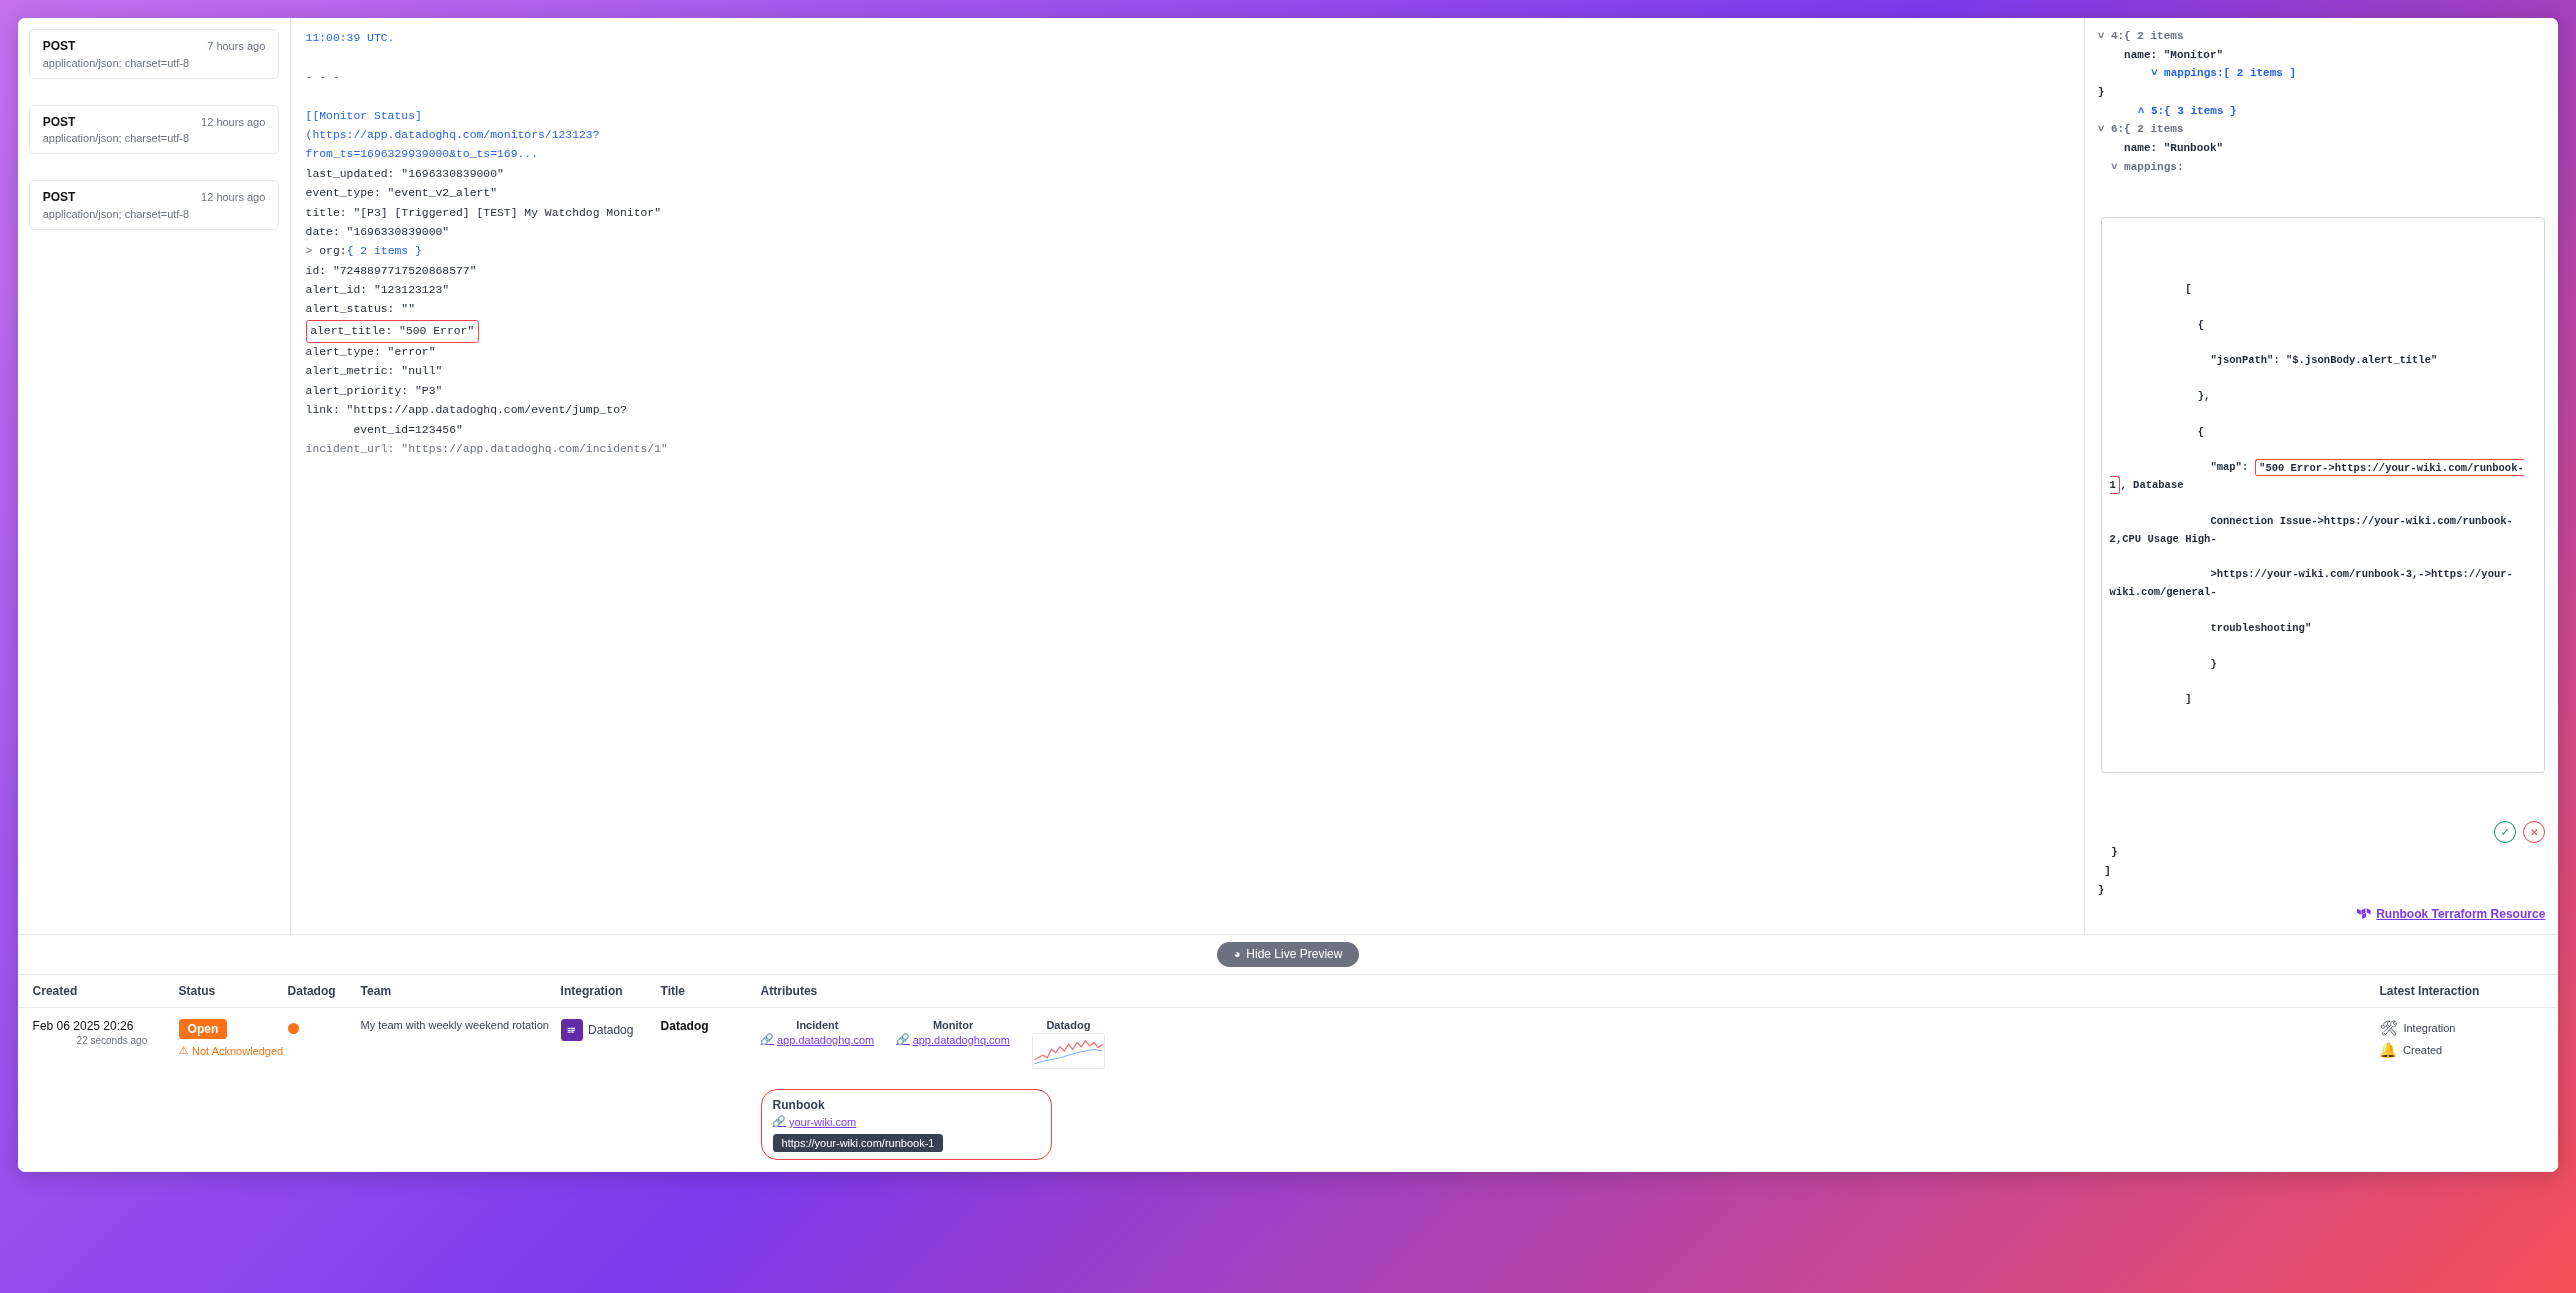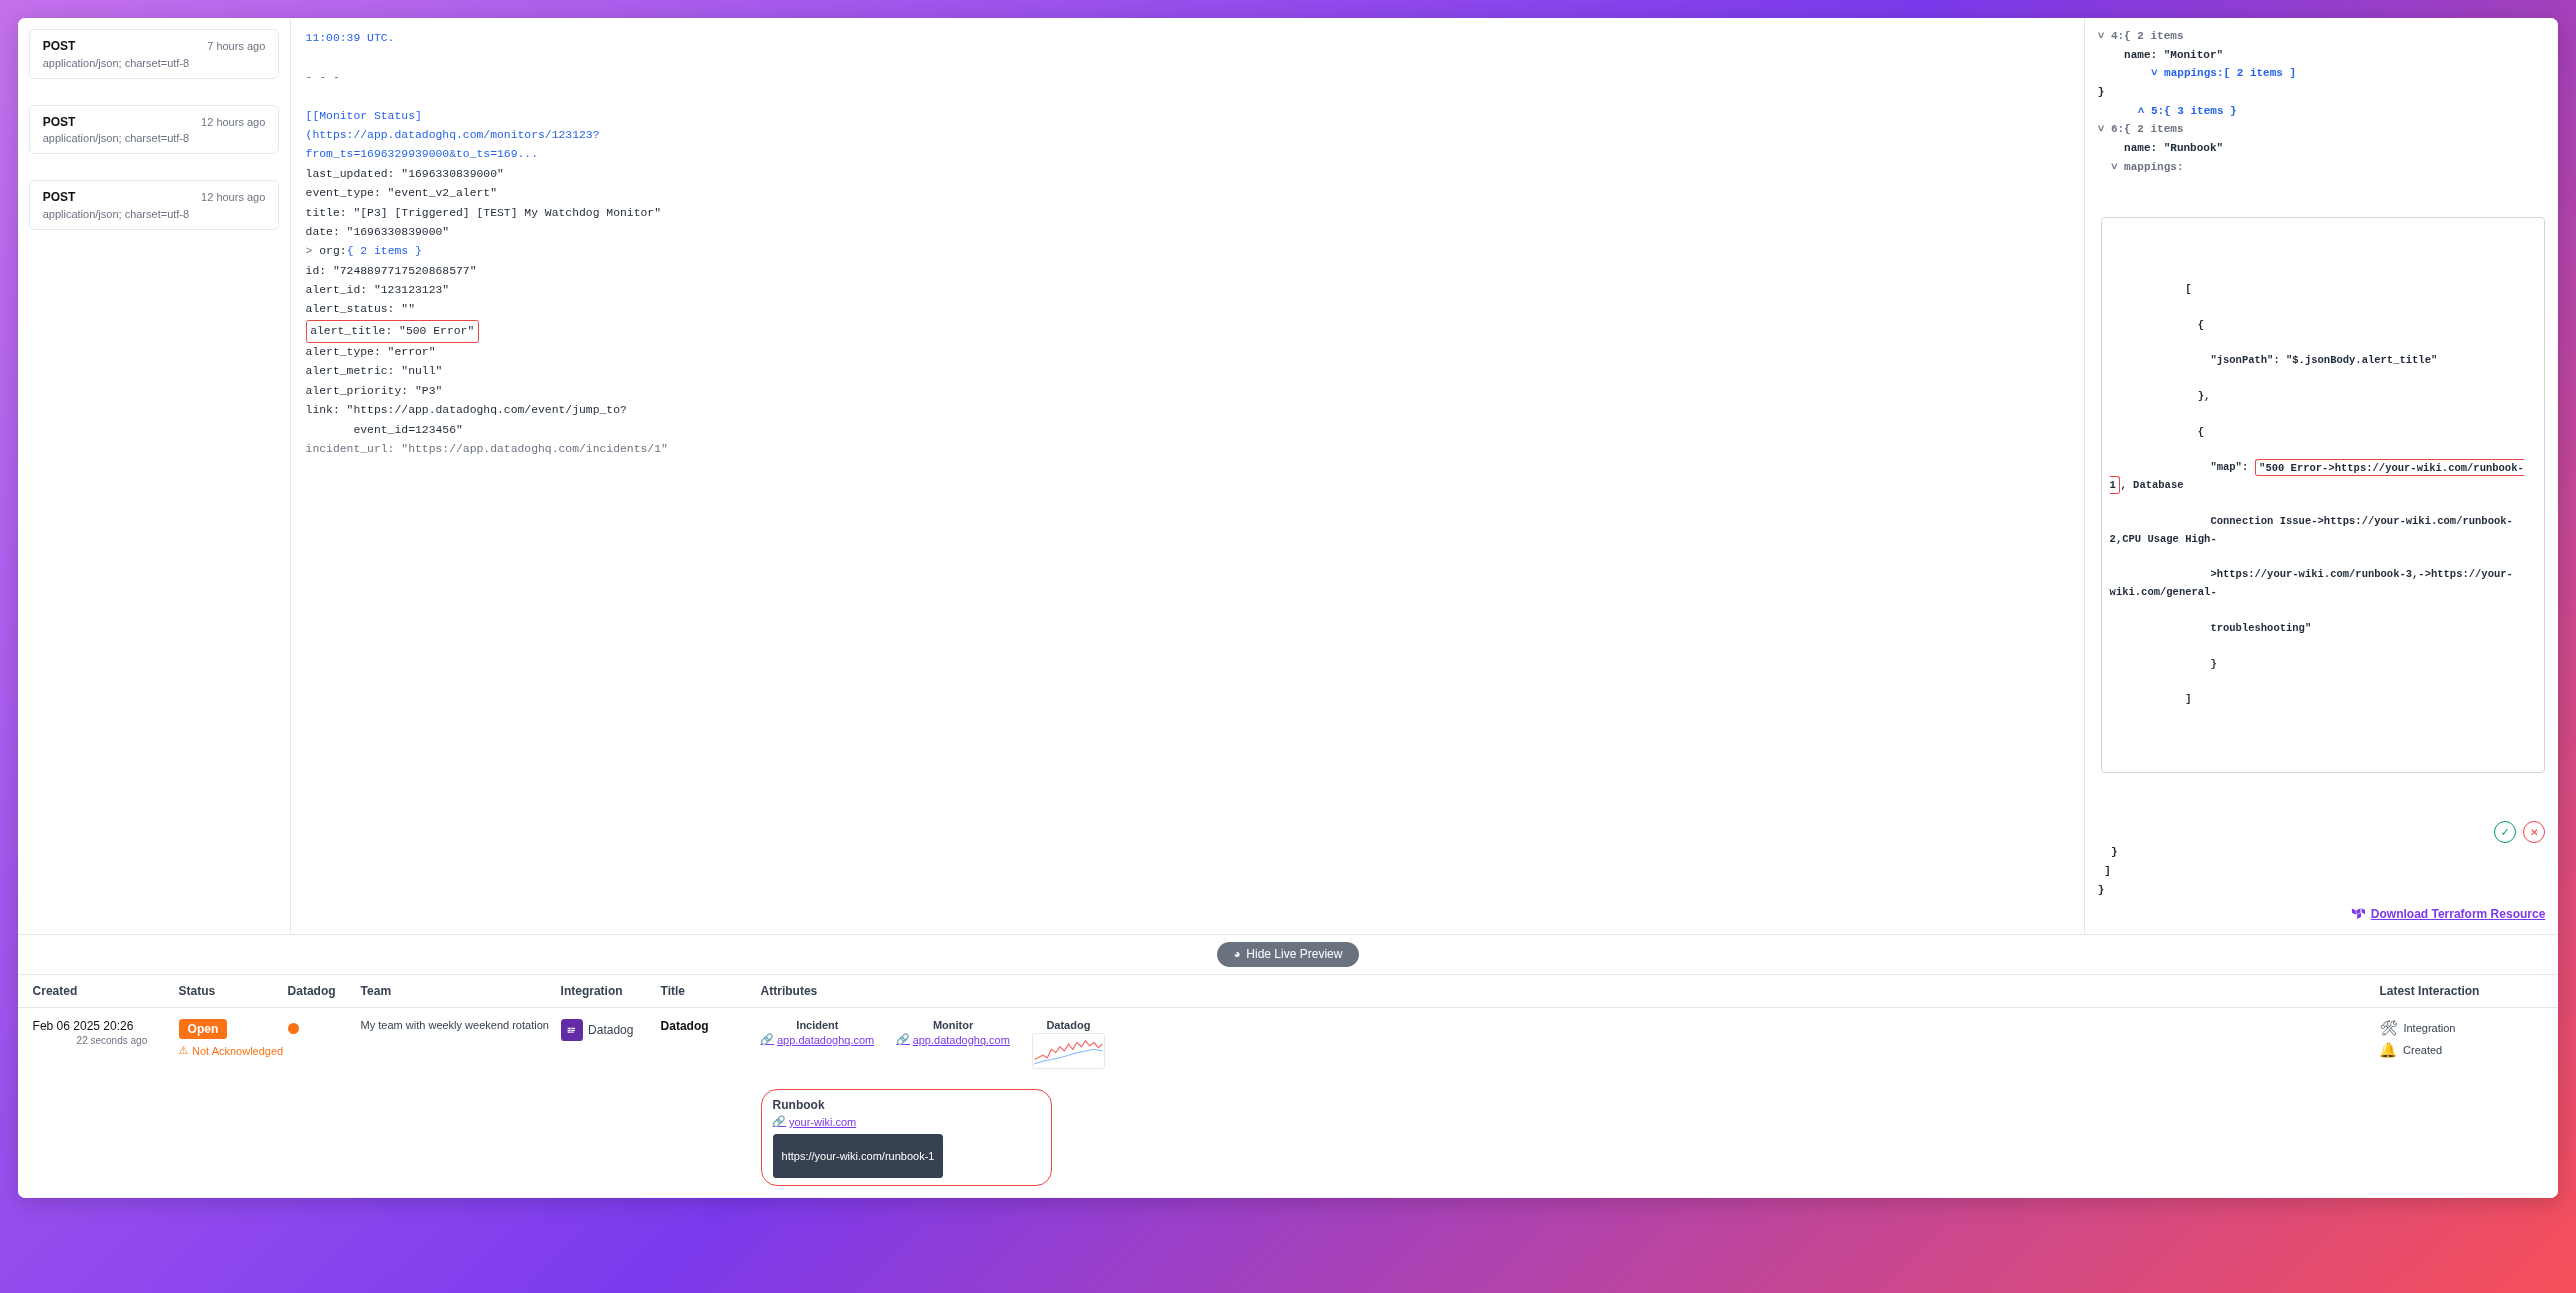--- a/index.html
+++ b/index.html
@@ -245,21 +245,21 @@
       position: relative;
       display: inline-block;
       min-width: 291px;
     }
     .runbook-label { font-weight: 600; color: #374151; font-size: 12px; margin-bottom: 3.6px; }
     .runbook-link { color: #7c3aed; text-decoration: underline; font-size: 11px; display: flex; align-items: center; gap: 2.7px; }
     .tooltip-box {
       background: #374151;
       color: #fff;
       border-radius: 3.6px;
-      padding: 16px 9px;
+      padding: 3px 9px;
       font-size: 11px;
       display: inline-block;
       margin-top: 5.5px;
     }
     .latest-interaction-cell {
       font-size: 11px;
       display: flex;
       flex-direction: column;
       gap: 3.6px;
     }
@@ -368,21 +368,21 @@
         <div class="btn-check">✓</div>
         <div class="btn-x">✕</div>
       </div>
       <span class="tree-line t-dark">&nbsp;&nbsp;}</span>
       <span class="tree-line t-dark">&nbsp;]</span>
       <span class="tree-line t-dark">}</span>
       <div class="terraform-link">
         <svg width="14.6" height="14.6" viewBox="0 0 24 24" fill="#7c3aed">
           <path d="M15.5 3.5L9 7v7l6.5-3.5V3.5zM8 7.5L1.5 4v7L8 14.5V7.5zM16.5 11l-6.5 3.5v7l6.5-3.5V11zM17.5 10.5V3.5l6.5 3.5v7l-6.5-3.5z"></path>
         </svg>
-        <span>Download Terraform Resource</span>
+        <span>Runbook Terraform Resource</span>
       </div>
     </div>
 
   </div>
 
   <div class="hide-preview-bar">
     <button class="hide-preview-btn">
       <span>◕</span>
       <span>Hide Live Preview</span>
     </button>

